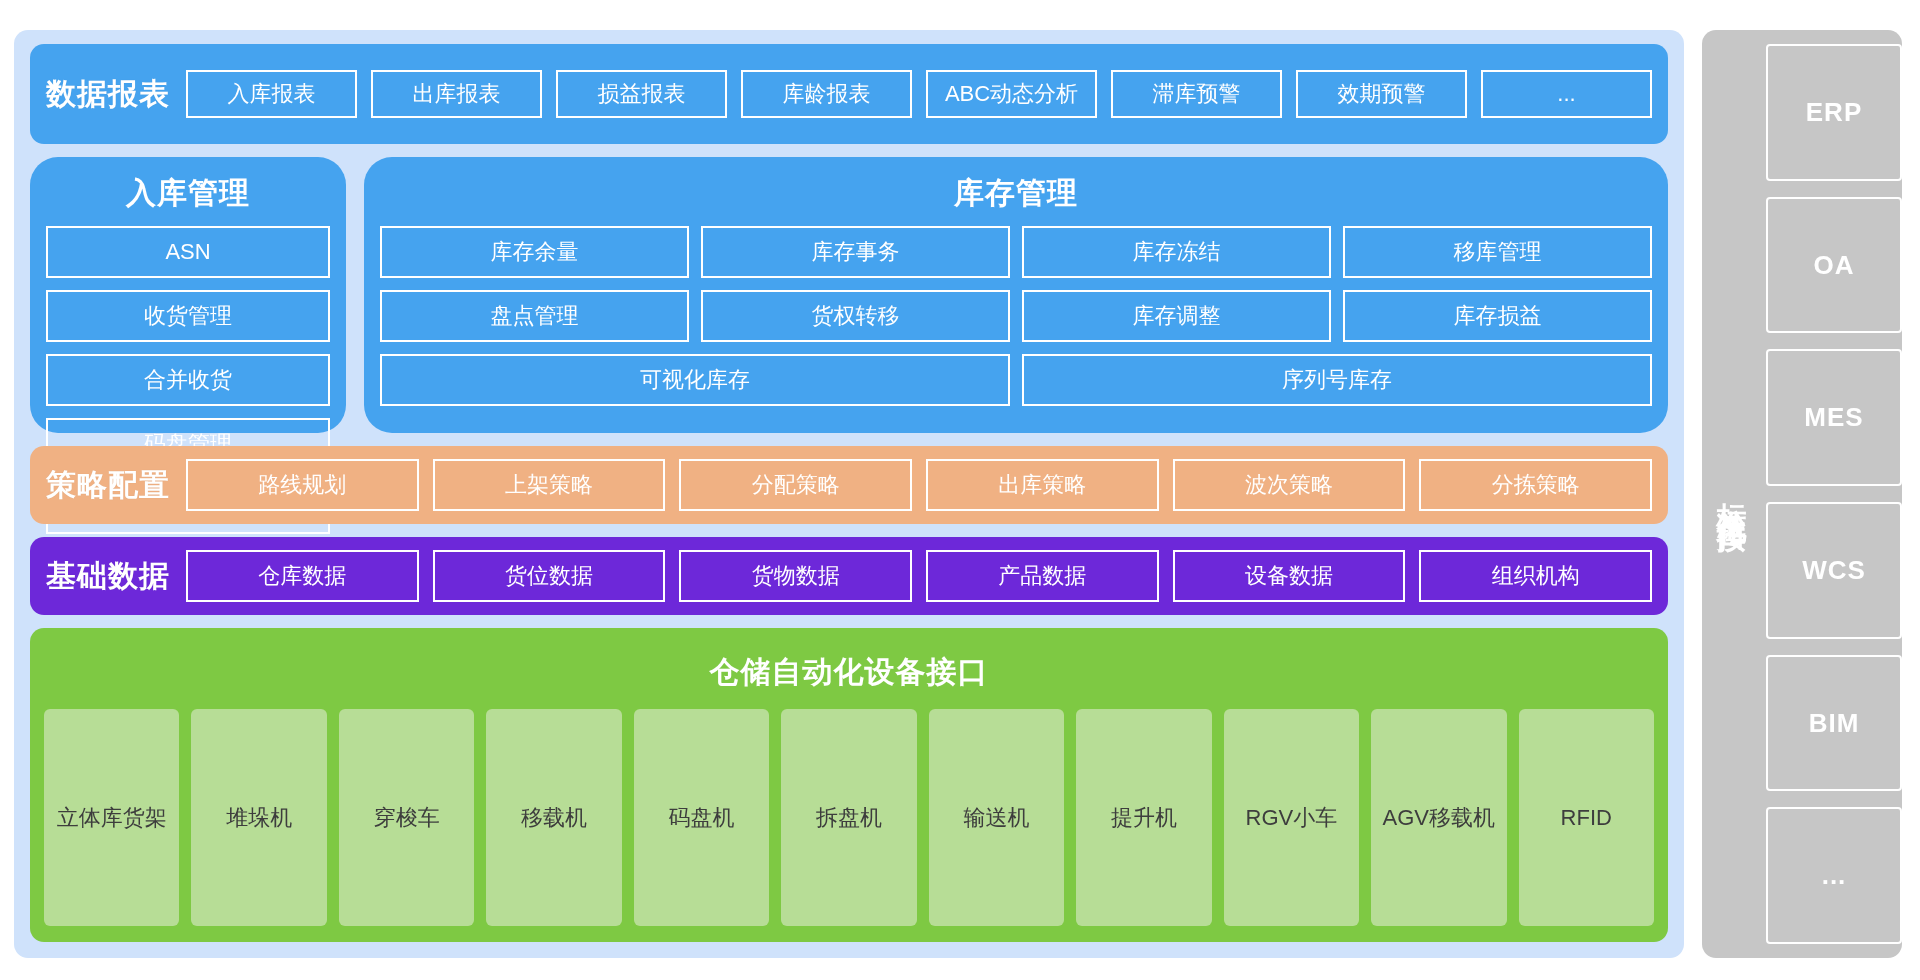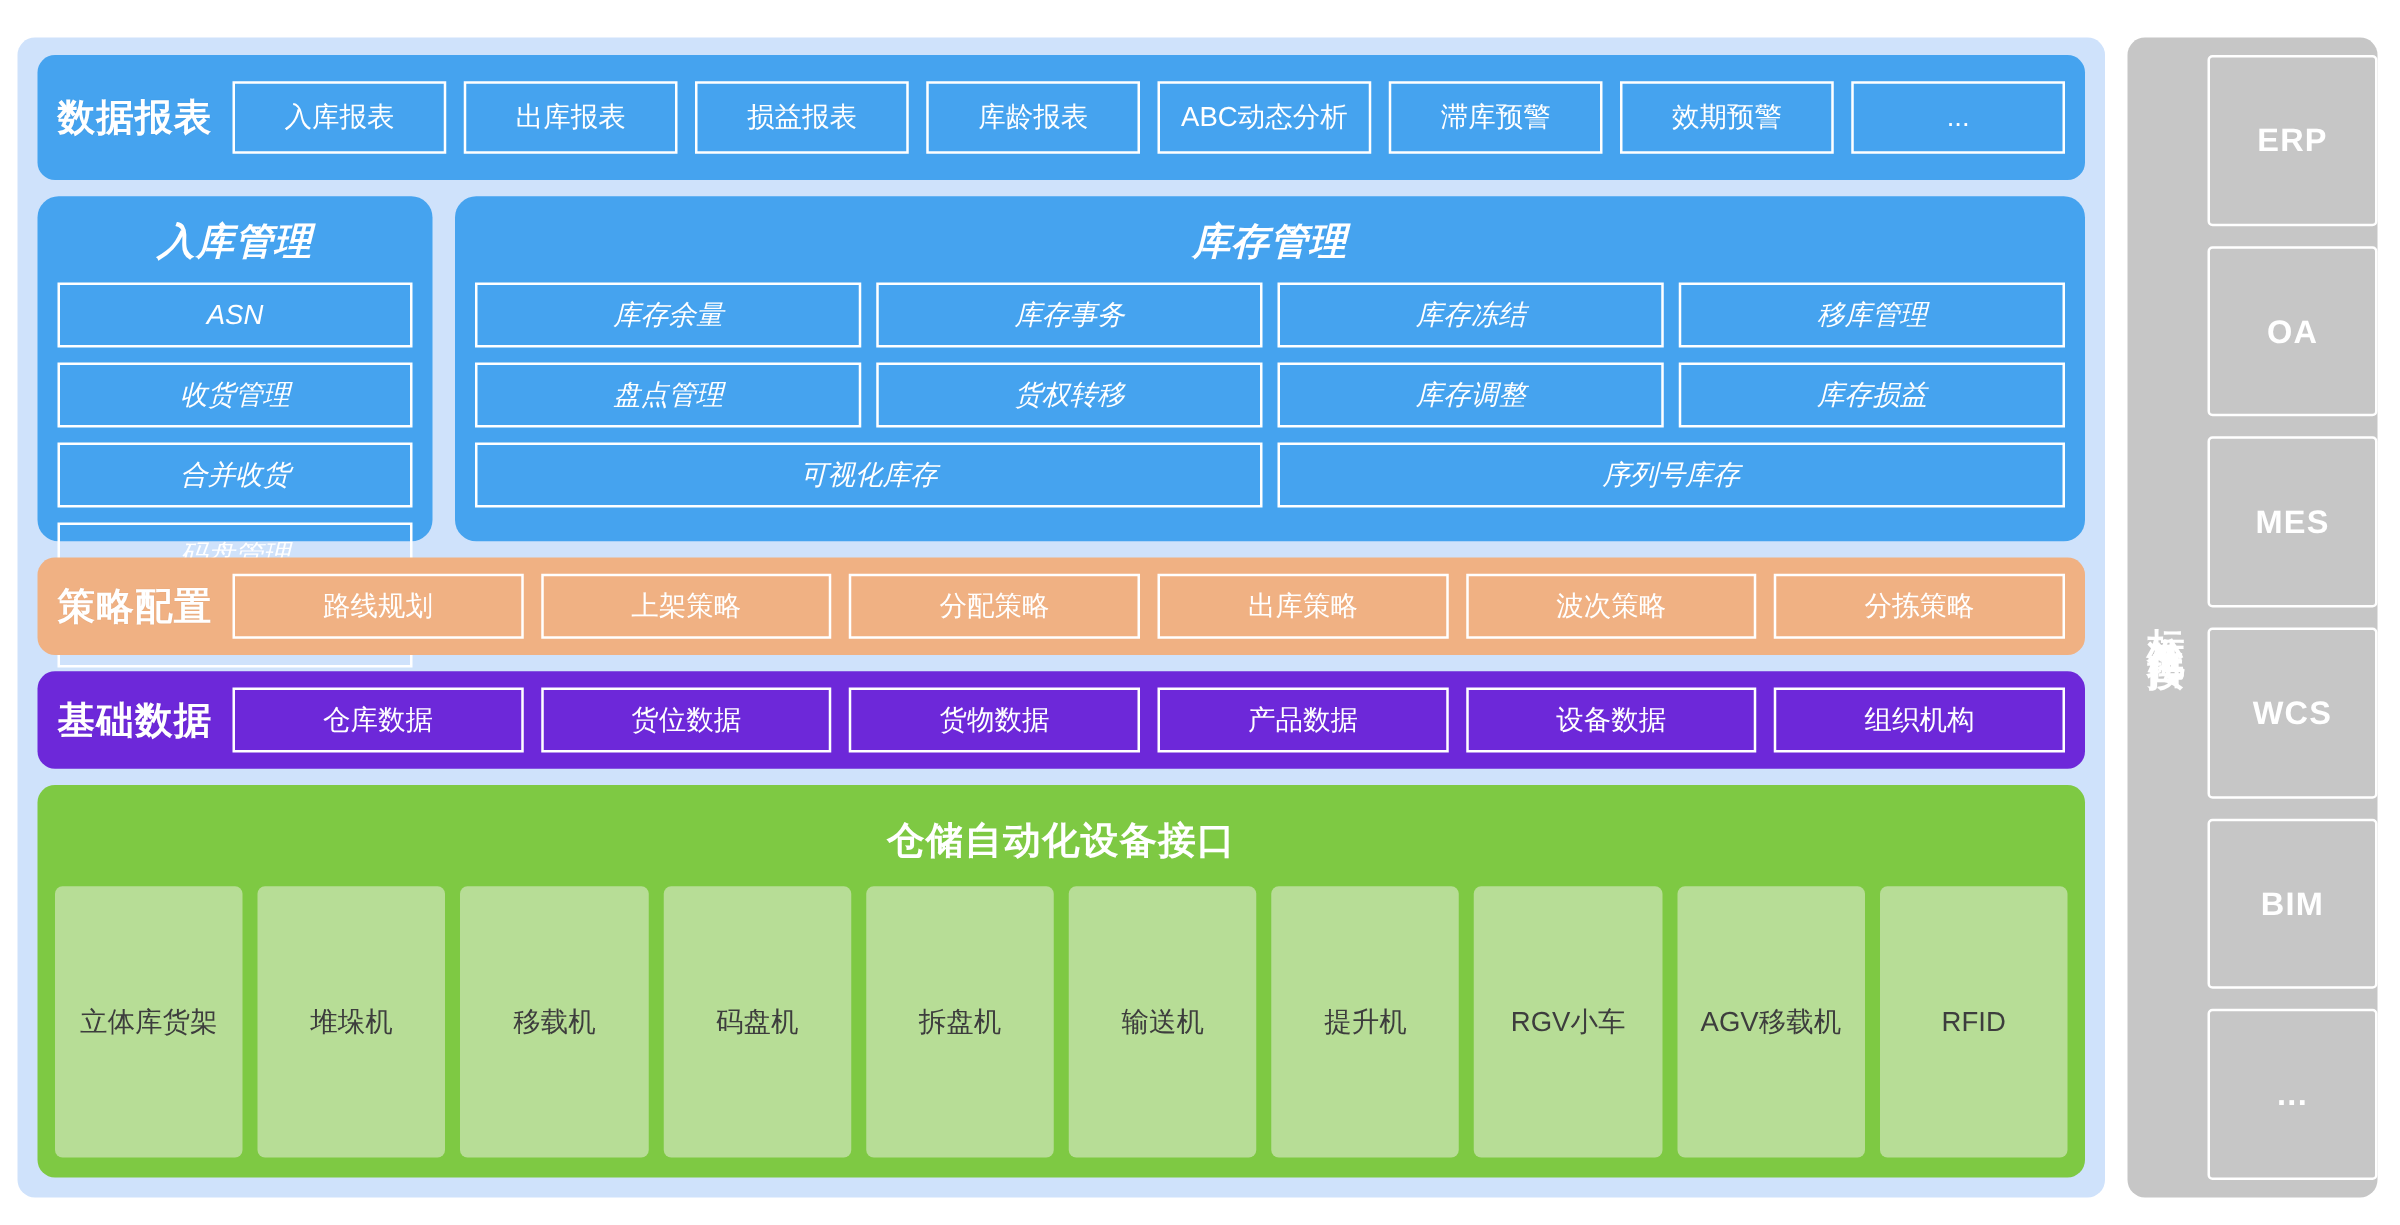--- a/index.html
+++ b/index.html
@@ -53,43 +53,42 @@
   .chip {
     flex: 1 1 0;
     border: 2px solid #ffffff;
     color: #ffffff;
     font-size: 22px;
     text-align: center;
     white-space: nowrap;
     display: flex;
     align-items: center;
     justify-content: center;
-    height: 58px;
+    height: 48px;
   }
 
   
   .band-reports {
     background: #45a3ef;
     height: 100px;
   }
   .band-reports .chip { font-size: 22px; }
 
   
   .modules {
     display: flex;
     gap: 18px;
     height: 276px;
   }
   .module {
     background: #45a3ef;
-    border-radius: 17px;
+    border-radius: 28px;
     padding: 10px 16px 16px 16px;
     display: flex;
     flex-direction: column;
-    font-style: italic;
   }
   .module.inbound  { flex: 0 0 316px; }
   .module.outbound { flex: 0 0 330px; }
   .module.stock    { flex: 1 1 auto; }
   .module-title {
     color: #ffffff;
     font-weight: bold;
     font-size: 30px;
     text-align: center;
     margin: 6px 0 12px 0;
@@ -285,20 +284,21 @@
         <div class="chip">设备数据</div>
         <div class="chip">组织机构</div>
       </div>
     </div>
 
     <div class="band-auto">
       <div class="auto-title">仓储自动化设备接口</div>
       <div class="auto-chips">
         <div class="auto-chip">立体库货架</div>
         <div class="auto-chip">堆垛机</div>
+        <div class="auto-chip">穿梭车</div>
         <div class="auto-chip">移载机</div>
         <div class="auto-chip">码盘机</div>
         <div class="auto-chip">拆盘机</div>
         <div class="auto-chip">输送机</div>
         <div class="auto-chip">提升机</div>
         <div class="auto-chip">RGV小车</div>
         <div class="auto-chip">AGV移载机</div>
         <div class="auto-chip">RFID</div>
       </div>
     </div>

